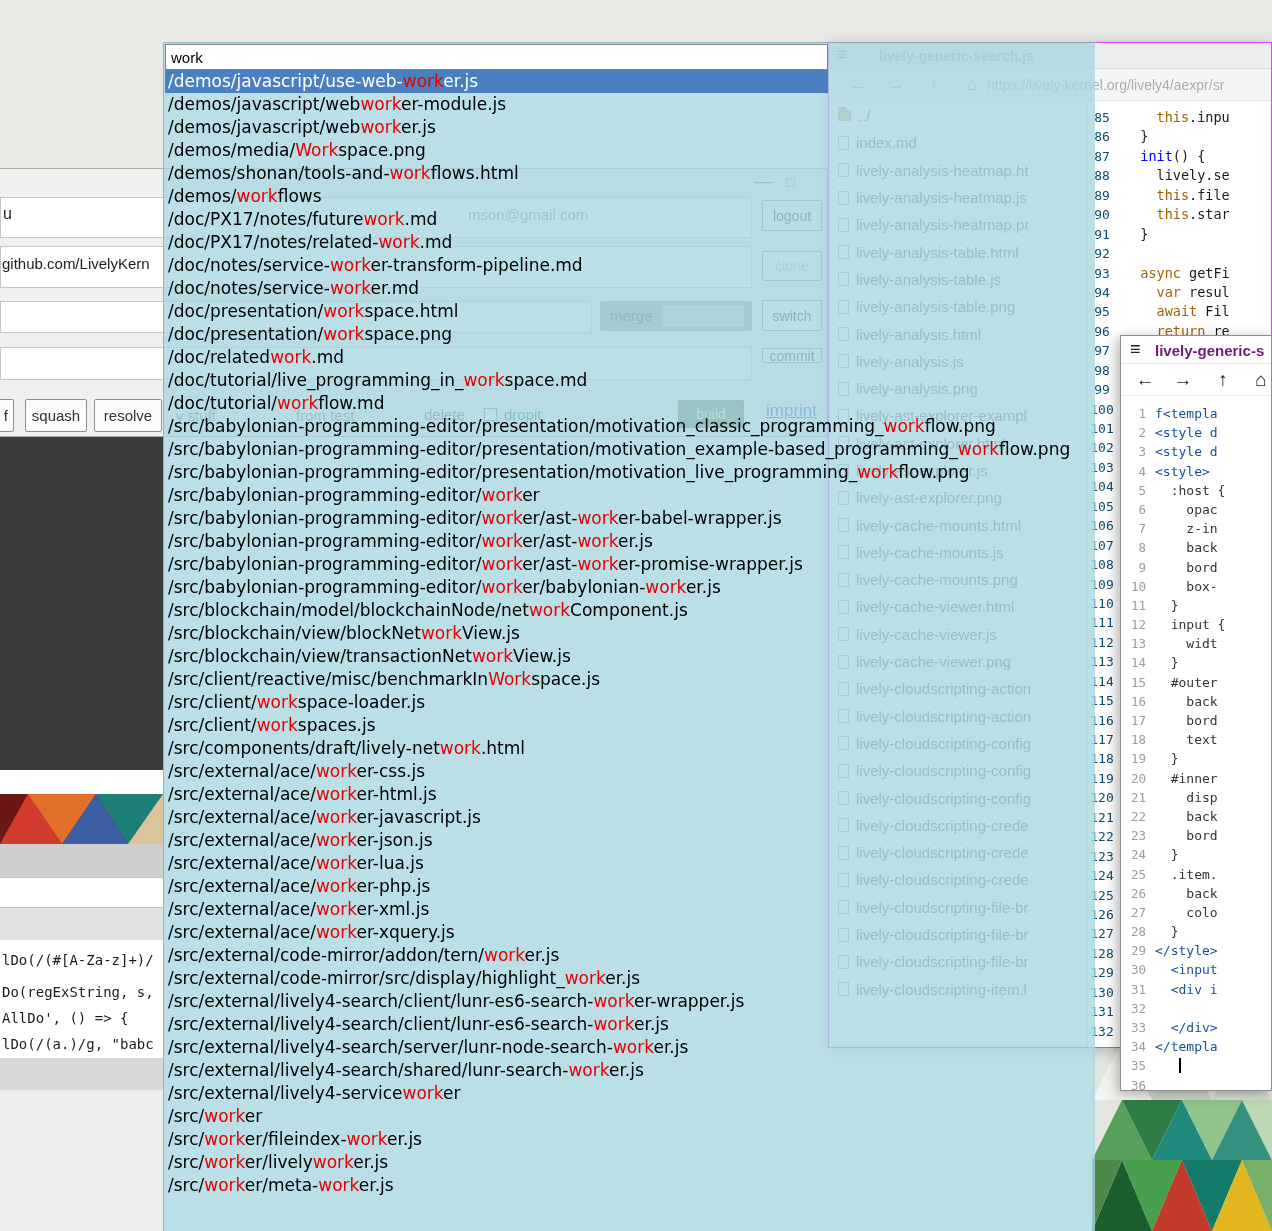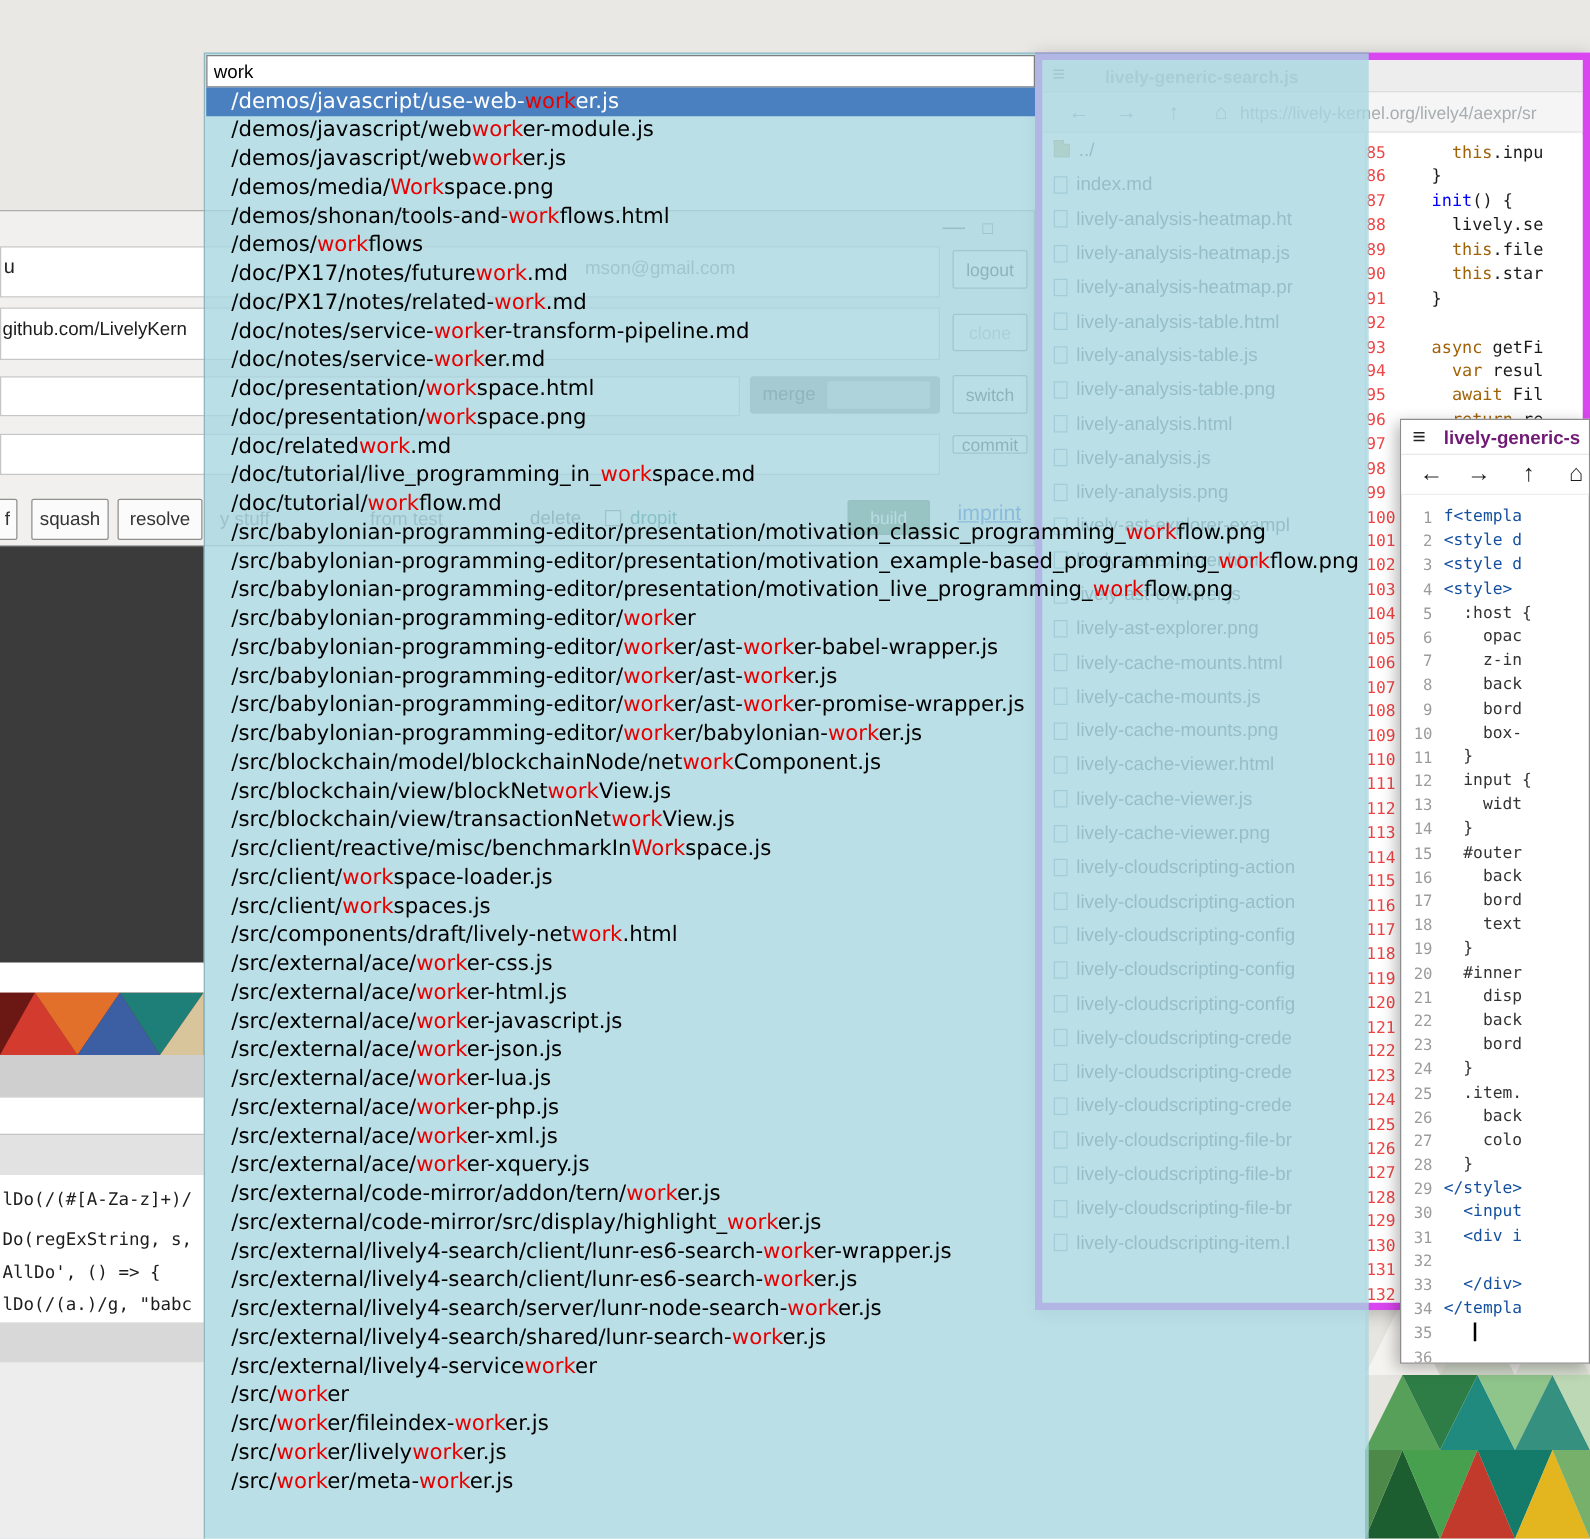--- a/index.html
+++ b/index.html
@@ -52,38 +52,38 @@
   #gray1{left:0;top:844px;width:163px;height:33px;background:#cfcfcf}
   #white-bar{left:0;top:877px;width:163px;height:31px;background:#fff;border-top:1px solid #c4c4c4;border-bottom:1px solid #c4c4c4}
   #gray2{left:0;top:908px;width:163px;height:32px;background:#e2e2e2}
   #code-panel{left:0;top:940px;width:163px;height:118px;background:#fff}
   .left-code{position:absolute;left:2px;font:14px "DejaVu Sans Mono",monospace;color:#1c1c1c;white-space:pre}
   #gray3{left:0;top:1058px;width:163px;height:32px;background:#d8d8d8}
   #gray4{left:0;top:1090px;width:163px;height:141px;background:#ededed}
   #corner-mosaic{left:1092px;top:1040px;width:180px;height:191px}
 
   
-  #browser-window{left:828px;top:42px;width:444px;height:1006px;background:#fcfcfc;border:6px solid #d946ef;
+  #browser-window{left:828px;top:42px;width:444px;height:1006px;background:#fcfcfc;border:1px solid #d946ef;
                   z-index:4;box-shadow:0 3px 14px rgba(0,0,0,.22)}
   .bw-titlebar{position:absolute;left:0;top:0;right:0;height:26px;background:#ededed;border-bottom:1px solid #d8d8d8}
   .bw-burger{position:absolute;left:8px;top:2px;font-size:17px;color:#8f8f8f}
   .bw-title{position:absolute;left:50px;top:5px;font-size:14px;font-weight:bold;color:#adadad;white-space:nowrap}
   .bw-navbar{position:absolute;left:0;top:26px;right:0;height:32px;background:#f5f5f5;border-bottom:1px solid #e2e2e2}
   .bw-nav{position:absolute;top:4px;width:26px;height:24px;text-align:center;font-size:17px;color:#9aa1a5;line-height:24px;cursor:pointer}
   #bw-back{left:16px}#bw-fwd{left:54px}#bw-up{left:92px}#bw-home{left:130px}
   .bw-url{position:absolute;left:158px;top:8px;font-size:14px;color:#a7aeb1;white-space:nowrap}
   #file-list{position:absolute;left:0;top:59px;width:258px;bottom:0;overflow:hidden;background:#fff}
   .file-row{height:27.3px;display:flex;align-items:center;padding-left:9px}
   .icon-file{width:11px;height:14px;border:1px solid #93aebc;background:#fff;margin-right:7px;flex:none}
   .icon-folder{width:13px;height:11px;background:#cdbd8d;border:1px solid #b5a26d;margin-right:7px;flex:none;position:relative;border-radius:1px}
   .icon-folder:before{content:"";position:absolute;left:-1px;top:-4px;width:6px;height:3px;background:#cdbd8d;border:1px solid #b5a26d;border-bottom:none}
   .file-name{font-size:15px;color:#5b6a71;white-space:nowrap;overflow:hidden}
   #code-editor-back{position:absolute;left:258px;top:59px;right:0;bottom:0;background:#fff;border-left:1px solid #e0e0e0;padding-top:6px;overflow:hidden}
   .code-line{height:19.45px;display:flex;white-space:pre}
-  .gut{width:36px;text-align:left;padding-right:8px;color:#ef4444;font:13px "DejaVu Sans Mono",monospace;line-height:19.45px;flex:none}
+  .gut{width:36px;text-align:center;padding-right:8px;color:#0c4a6e;font:13px "DejaVu Sans Mono",monospace;line-height:19.45px;flex:none}
   .code{font:13.5px "DejaVu Sans Mono",monospace;line-height:19.45px;color:#1a1a1a}
   .kw{color:#a16207}
   .def{color:#0000ff}
 
   
   #front-editor{left:1120px;top:335px;width:152px;height:756px;background:#fff;border:1px solid #8d8d8d;
                 z-index:6;box-shadow:-3px 3px 12px rgba(0,0,0,.3)}
   .fe-titlebar{position:absolute;left:0;top:0;right:0;height:28px;background:#fff;border-bottom:1px solid #e8e8e8}
   .fe-burger{position:absolute;left:9px;top:3px;font-size:18px;color:#222}
   .fe-title{position:absolute;left:34px;top:6px;font-size:15px;font-weight:bold;color:#701a75;white-space:nowrap}
@@ -97,21 +97,21 @@
   .tagline{color:#14509e}
   .caret{width:2px;height:15px;background:#000;margin-left:24px;margin-top:2px}
 
   
   #overlay{left:163px;top:42px;width:932px;height:1189px;background:rgba(167,214,224,0.78);
            z-index:8;border-left:1px solid rgba(110,150,160,.55);border-top:1px solid rgba(110,150,160,.55)}
   #search-input{position:absolute;left:1px;top:1px;width:663px;height:26px;border:1px solid #7f7f7f;background:#fff;
                 font:15px "Liberation Sans",sans-serif;padding:0 5px;color:#000}
   #results{position:absolute;left:1px;top:27px}
   .result-row{height:23px;line-height:23px;width:663px;white-space:pre;
-              font-family:"DejaVu Sans",sans-serif;font-size:17px;color:#000;padding-left:20px;cursor:pointer}
+              font-family:"DejaVu Sans",sans-serif;font-size:17px;color:#000;padding-left:3px;cursor:pointer}
   .result-row.selected{background:#4a80bf;color:#fff}
   .hl{color:#e60000}
 </style>
 </head>
 <body>
 
 <div class="abs" id="under-overlay"></div>
 
 <div class="abs" id="sync-bg"></div>
 <div class="abs sw-field" id="sw-field1"></div>

